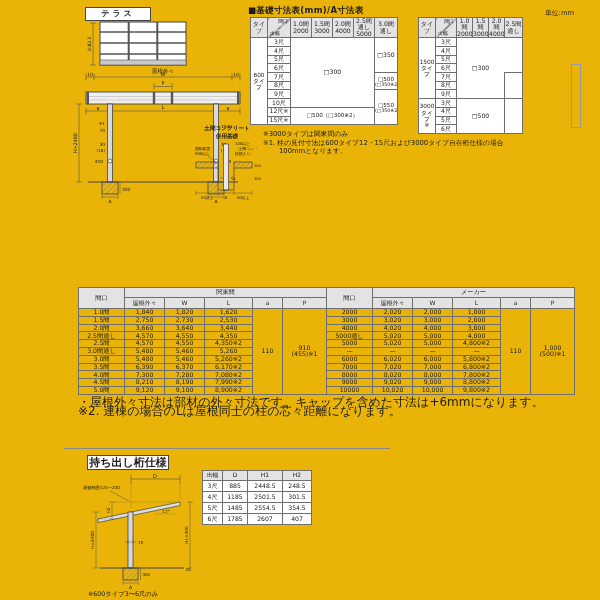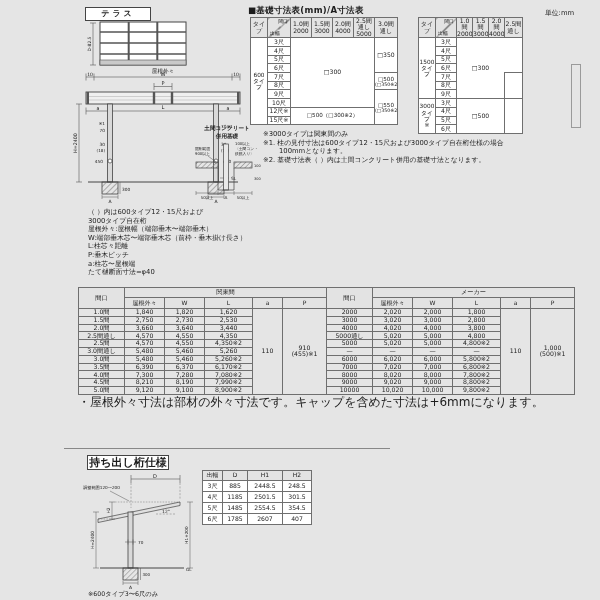--- a/index.html
+++ b/index.html
@@ -1,16 +1,16 @@
 <!DOCTYPE html>
 <html><head>
 <meta charset="utf-8">
 <style>
   html,body{margin:0;padding:0;background:#fff}
-  .page{position:relative;width:600px;height:600px;background:#e5e5e5;
+  .page{position:relative;width:600px;height:600px;background:#eab308;
         font-family:"DejaVu Sans",sans-serif;color:#1c1c1c;overflow:hidden}
   .abs{position:absolute}
   .heading{font-size:8.5px;font-weight:bold;letter-spacing:.3px}
   .boxlabel{border:1.3px solid #444;text-align:center;font-weight:bold;background:#fff}
   .noteline{font-size:6.8px;line-height:8.6px;white-space:nowrap}
   .fnotes .noteline{font-size:12px;line-height:9.2px}
   
   table{border-collapse:collapse;table-layout:fixed}
   .ft{position:absolute;background:#fff}
   .ft td{border:1px solid #6f6f6f;text-align:center;vertical-align:middle;padding:0;
@@ -140,30 +140,20 @@
       <line x1="150" y1="131" x2="166" y2="131"></line>
         <line x1="150" y1="129" x2="150" y2="133"></line>
         <line x1="166" y1="129" x2="166" y2="133"></line>
       <line x1="62" y1="116" x2="62" y2="128"></line>
     </g>
     <text x="52" y="137" text-anchor="middle" font-size="4.5">A</text>
     <text x="64" y="125" text-anchor="start" font-size="4.3">300</text>
     <text x="158" y="137" text-anchor="middle" font-size="4.5">A</text>
   </svg>
 
-  <div class="abs" style="left:88px;top:208px">
-    <div class="noteline">（ ）内は600タイプ12・15尺および</div>
-    <div class="noteline">3000タイプ自在桁</div>
-    <div class="noteline">屋根外々:屋根幅（端部垂木〜端部垂木）</div>
-    <div class="noteline">W:端部垂木芯〜端部垂木芯（前枠・垂木掛け長さ）</div>
-    <div class="noteline">L:柱芯々距離</div>
-    <div class="noteline">P:垂木ピッチ</div>
-    <div class="noteline">a:柱芯〜屋根端</div>
-    <div class="noteline">たて樋断面寸法=φ40</div>
-  </div>
 
   <div class="abs heading" style="left:248px;top:5px">■基礎寸法表(mm)/A寸法表</div>
   <div class="abs unit" style="left:545px;top:8px">単位:mm</div>
 
   <table class="ft" style="left:250px;top:17px;width:147px">
     <colgroup>
         <col style="width:17px">
         <col style="width:23px">
         <col style="width:21px">
         <col style="width:21px">
@@ -365,21 +355,20 @@
     </g>
     <text x="13" y="77" text-anchor="middle" font-size="3.8">50以上</text>
     <text x="32" y="77" text-anchor="middle" font-size="4.2">A</text>
     <text x="49" y="77" text-anchor="middle" font-size="3.8">50以上</text>
   </svg>
 
   <div class="abs" style="left:263px;top:130px">
     <div class="noteline">※3000タイプは関東間のみ</div>
     <div class="noteline">※1. 柱の見付寸法は600タイプ12・15尺および3000タイプ自在桁仕様の場合</div>
     <div class="noteline" style="padding-left:16px">100mmとなります。</div>
-    <div class="noteline">※2. 基礎寸法表（ ）内は土間コンクリート併用の基礎寸法となります。</div>
   </div>
 
   <div class="abs heading" style="left:78px;top:292px">■寸法表(mm)</div>
 
   <table class="dimt abs" style="left:78px;top:287px;width:496px">
     <colgroup>
       <col style="width:46px">
         <col style="width:40px">
         <col style="width:40px">
         <col style="width:48px">
@@ -529,20 +518,21 @@
           <td>10000</td>
           <td>10,020</td>
           <td>10,000</td>
           <td>9,800※2</td>
         </tr>
   </tbody>
     </table>
 
   <div class="abs fnotes" style="left:78px;top:398px">
     <div class="noteline">・屋根外々寸法は部材の外々寸法です。キャップを含めた寸法は+6mmになります。</div>
+    <div class="noteline">※2. 連棟の場合のLは屋根同士の柱の芯々距離になります。</div>
   </div>
 
   <div class="abs divider" style="left:64px;top:448px;width:326px"></div>
 
   <div class="abs boxlabel" style="left:87px;top:455px;width:80px;height:13px;font-size:11px;line-height:13px">持ち出し桁仕様</div>
 
   <svg class="abs" style="left:82px;top:470px" width="118" height="120" viewBox="0 0 118 120">
     <defs>
       <pattern id="hCl" patternUnits="userSpaceOnUse" width="3.6" height="3.6" patternTransform="rotate(45)">
         <line x1="0" y1="0" x2="0" y2="3.6" stroke="#888" stroke-width="1.1"></line>

